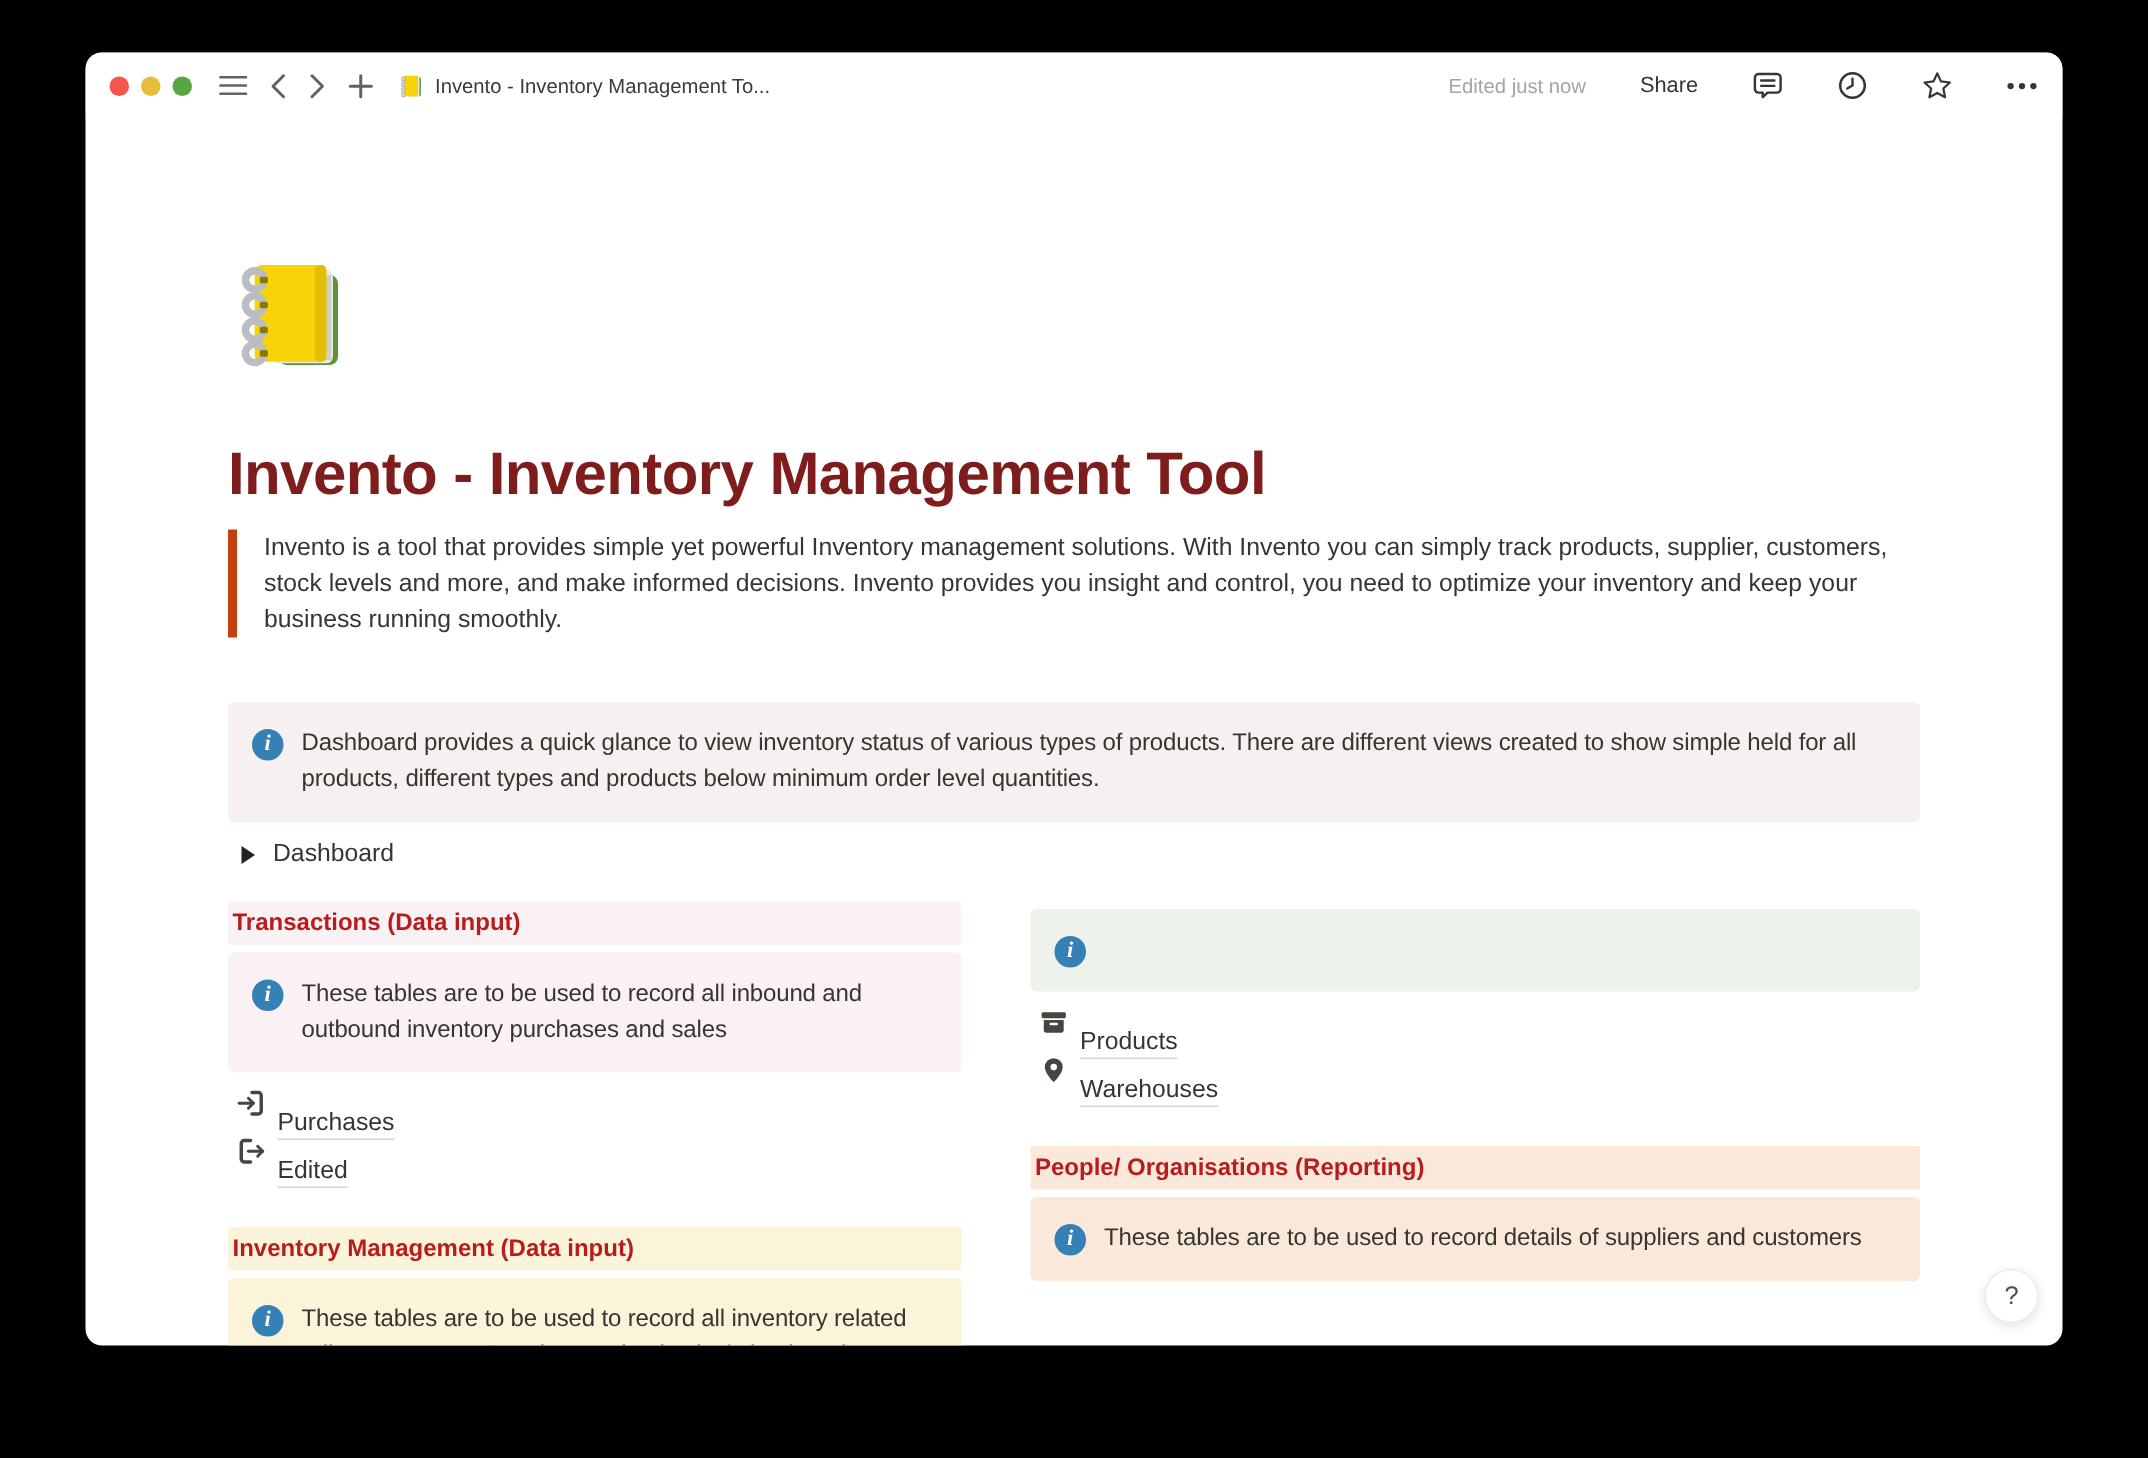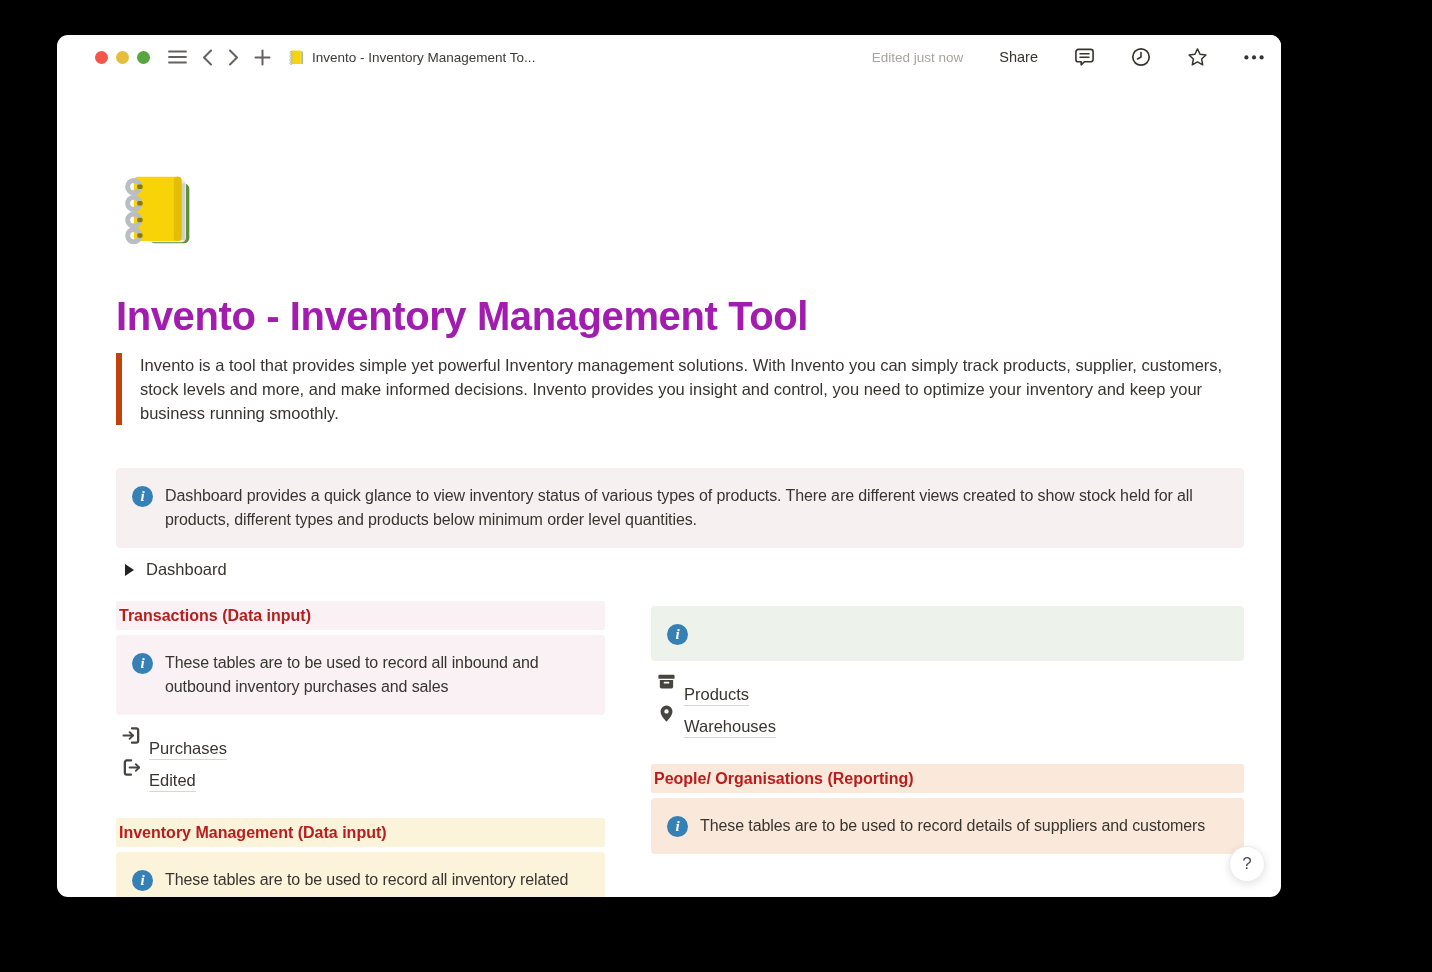--- a/index.html
+++ b/index.html
@@ -6,25 +6,24 @@
   html,body { width:1432px; height:972px; }
   body {
     background:#000;
     font-family:"Liberation Sans", sans-serif;
     color:#37352f;
     position:relative;
     overflow:hidden;
   }
   .window {
     position:absolute; left:57px; top:35px;
-    width:1224px; height:862px;
+    width:1318px; height:862px;
     background:#fff; border-radius:11px;
     overflow:hidden;
     box-shadow:0 18px 50px rgba(0,0,0,.55);
-    padding-left:22px;
   }
   
   .titlebar {
     height:44px; display:flex; align-items:center;
     padding:0 17px 0 16px; background:#fff;
     flex-shrink:0;
   }
   .traffic { display:flex; gap:8px; margin-right:18px; }
   .tl { width:13px; height:13px; border-radius:50%; display:inline-block; cursor:pointer; }
   .tl.red{ background:#f5564c; } .tl.yellow{ background:#e7be3c; } .tl.green{ background:#57a63f; }
@@ -36,21 +35,21 @@
   .tb-left { display:flex; align-items:center; gap:15px; }
   .tab-group { display:flex; align-items:center; gap:8px; margin-left:16px; }
   .tab-title { font-size:13.5px; color:#3b3a36; white-space:nowrap; }
   .tb-right { margin-left:auto; display:flex; align-items:center; gap:36px; color:#37352f; }
   .edited { font-size:13.5px; color:#a7a49e; }
   .share-btn { background:none; border:none; font-size:14.5px; color:#37352f; cursor:pointer; font-family:inherit; }
   
   .content { height:818px; overflow:hidden; position:relative; }
   .page { width:1128px; margin:0 auto; }
   .page-icon { margin-top:91px; width:80px; height:80px; cursor:pointer; }
-  .page-title { margin-top:42px; font-size:40px; line-height:48px; font-weight:700; letter-spacing:-0.4px; color:#a21caf; }
+  .page-title { margin-top:42px; font-size:40px; line-height:48px; font-weight:700; letter-spacing:-0.4px; color:#7f1d1d; }
   .quote {
     margin-top:13px; border-left:6px solid #c2410c;
     padding-left:18px; font-size:16.5px; line-height:24px; color:#37352f;
     width:1118px;
   }
   .callout {
     border-radius:4px; display:flex; align-items:flex-start; gap:12px;
     padding:16px 16px;
   }
   .callout p { font-size:16px; line-height:24px; letter-spacing:-0.1px; }
@@ -214,21 +213,21 @@
             </g>
         </svg>
       </div>
 
       <h1 class="page-title">Invento - Inventory Management Tool</h1>
 
       <blockquote class="quote">Invento is a tool that provides simple yet powerful Inventory management solutions. With Invento you can simply track products, supplier, customers, stock levels and more, and make informed decisions. Invento provides you insight and control, you need to optimize your inventory and keep your business running smoothly.</blockquote>
 
       <div class="callout main">
         <span class="info-ic">i</span>
-        <p>Dashboard provides a quick glance to view inventory status of various types of products. There are different views created to show stock held for all products, different types and products below minimum order level quantities.</p>
+        <p>Dashboard provides a quick glance to view inventory status of various types of products. There are different views created to show simple held for all products, different types and products below minimum order level quantities.</p>
       </div>
 
       <div class="toggle-row">
         <span class="tri"></span>
         <span class="toggle-label">Dashboard</span>
       </div>
 
       <div class="cols">
 
         <div class="col-left">

